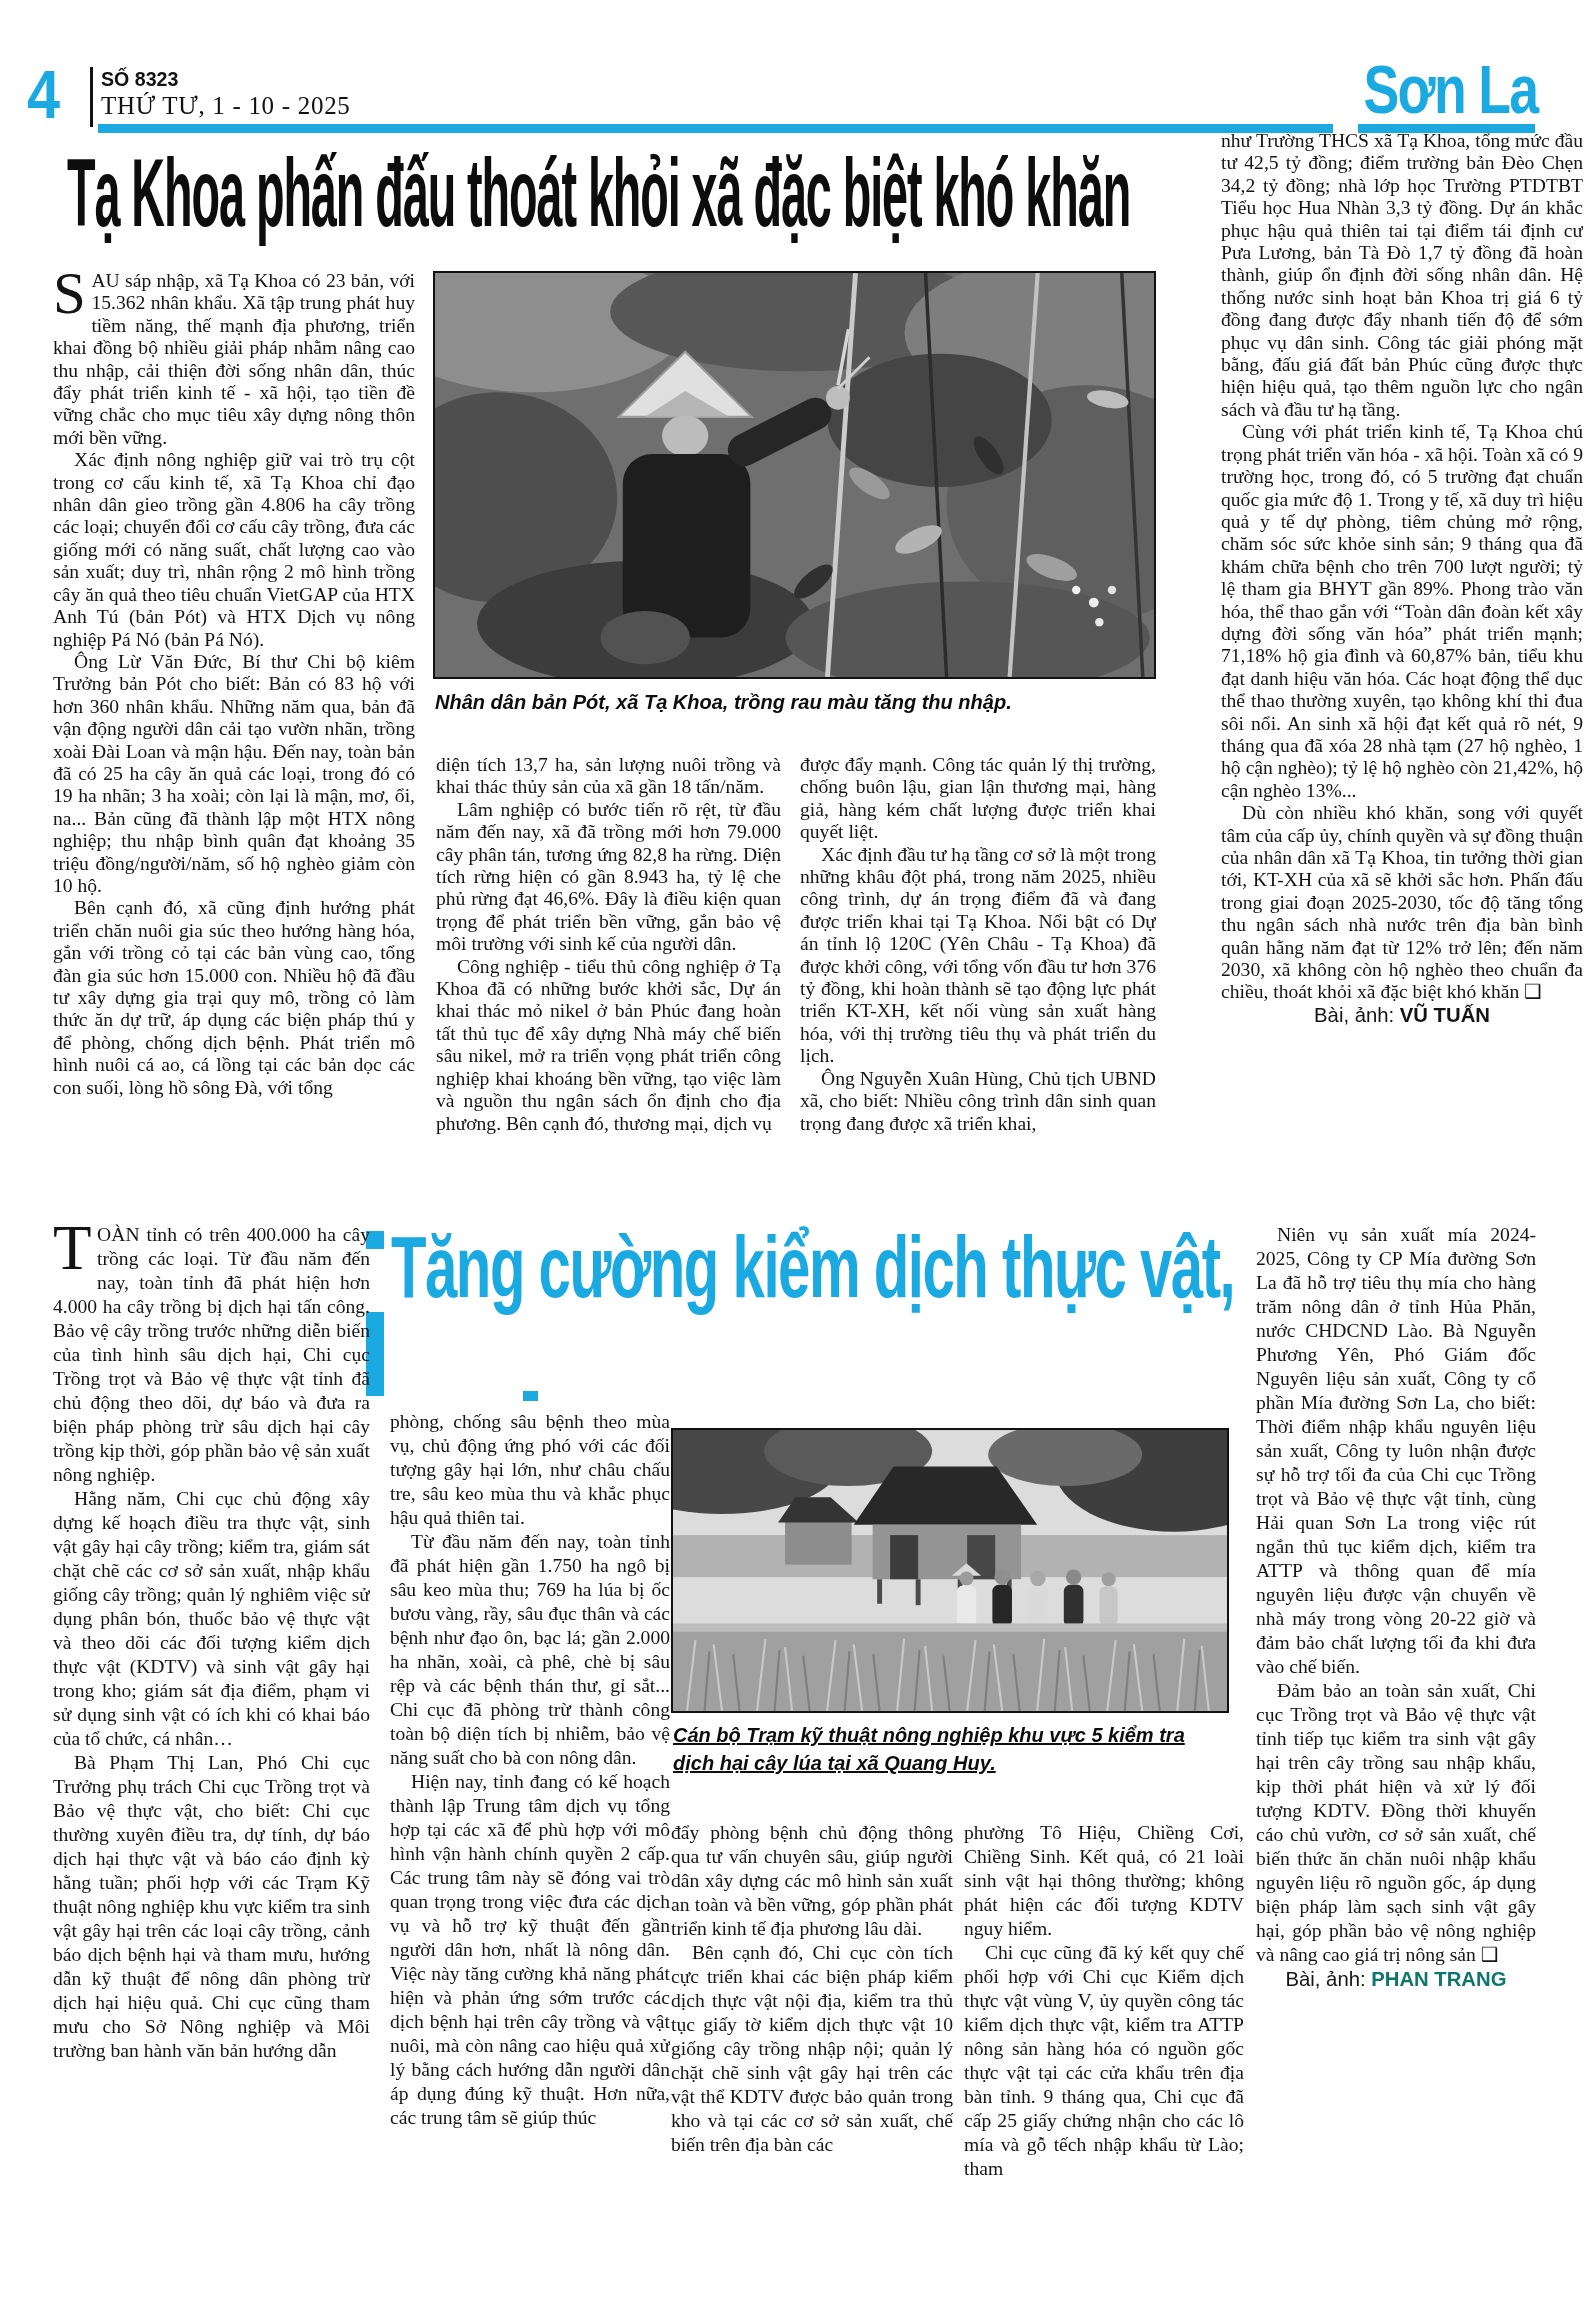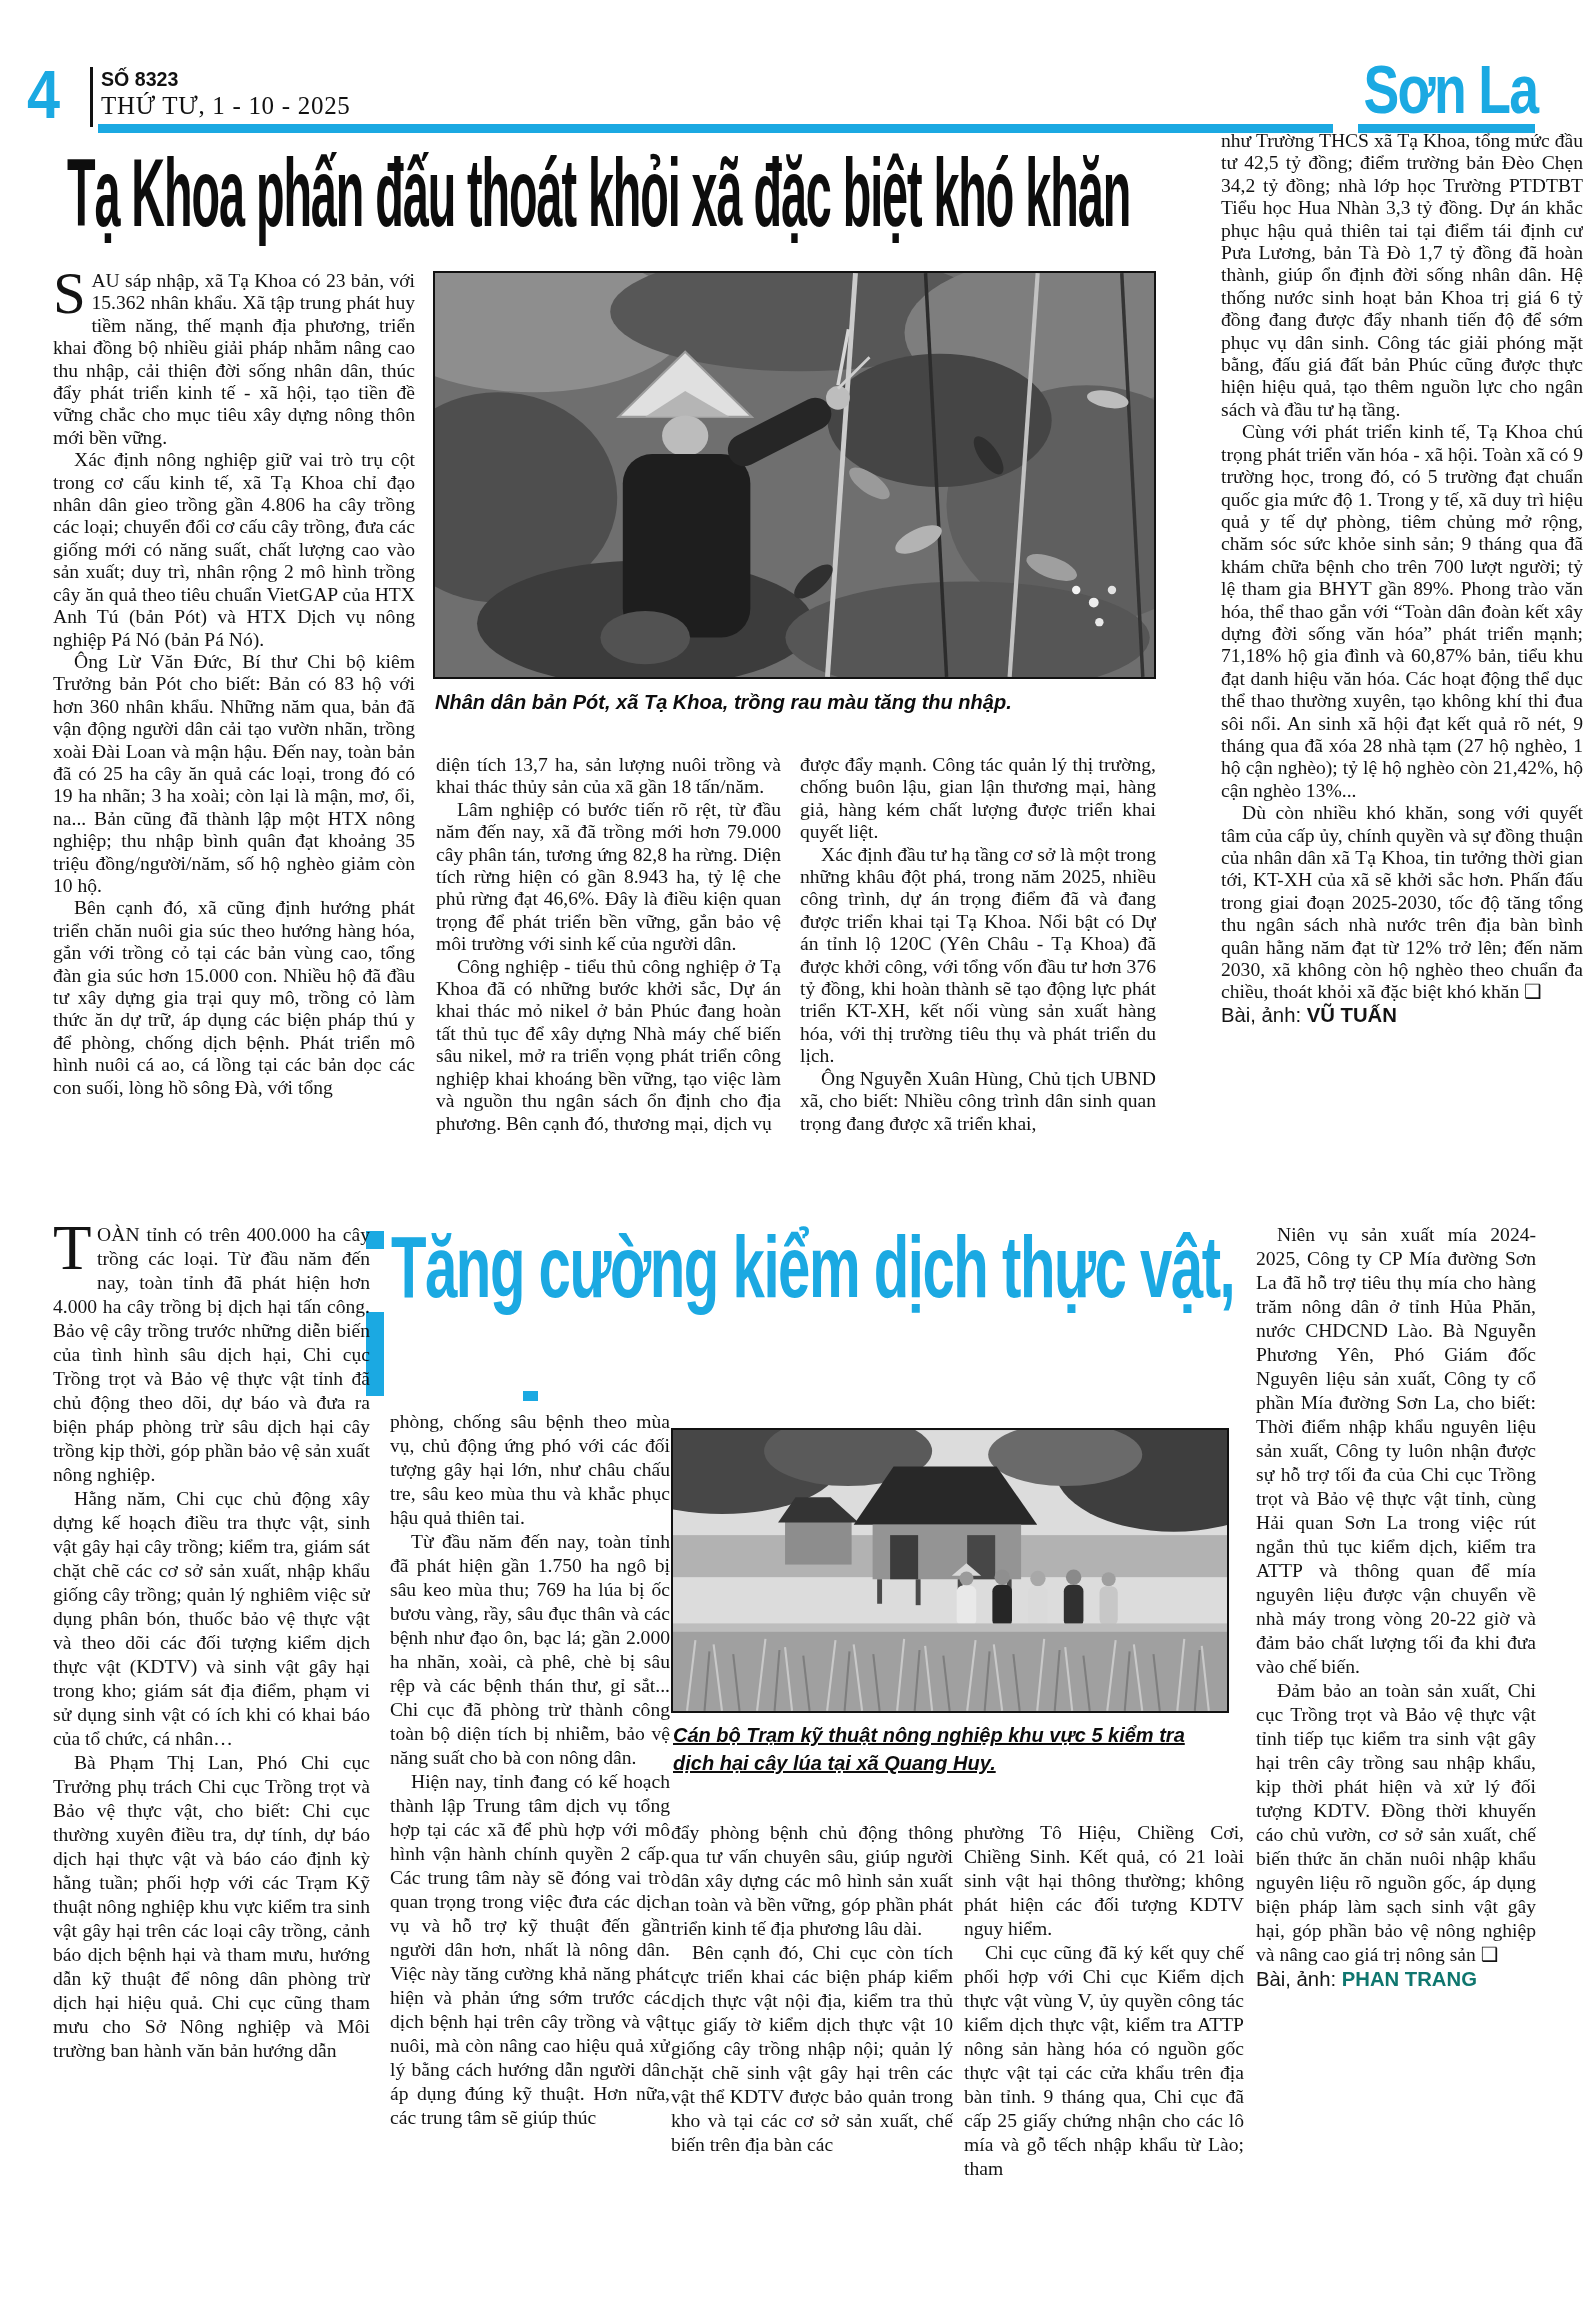--- a/index.html
+++ b/index.html
@@ -38,21 +38,21 @@
   .dropcap{float:left;font-weight:normal;padding:2.1px 5.6px 0 0;}
   .dc1{font-size:59px;line-height:43px;}
   .dc2{font-size:63px;line-height:46px;}
 
   
   .photo{position:absolute;border:2.1px solid #111;background:#777;line-height:0;}
   .caption{position:absolute;font-family:"Liberation Sans",sans-serif;font-weight:bold;
            font-style:italic;font-size:20px;line-height:28px;color:#0d0d0d;text-align:left;}
 
   
-  .byline{text-align:left;font-family:"Liberation Sans",sans-serif;font-size:20.3px;
+  .byline{text-align:center;font-family:"Liberation Sans",sans-serif;font-size:20.3px;
           margin-top:4.2px;text-indent:0 !important;}
   .byline .author{font-weight:bold;}
   .author-cyan{color:#0f766e;}
 </style>
 </head>
 <body>
 
 <div class="page">
 
   <div class="abs pagenum">4</div>

